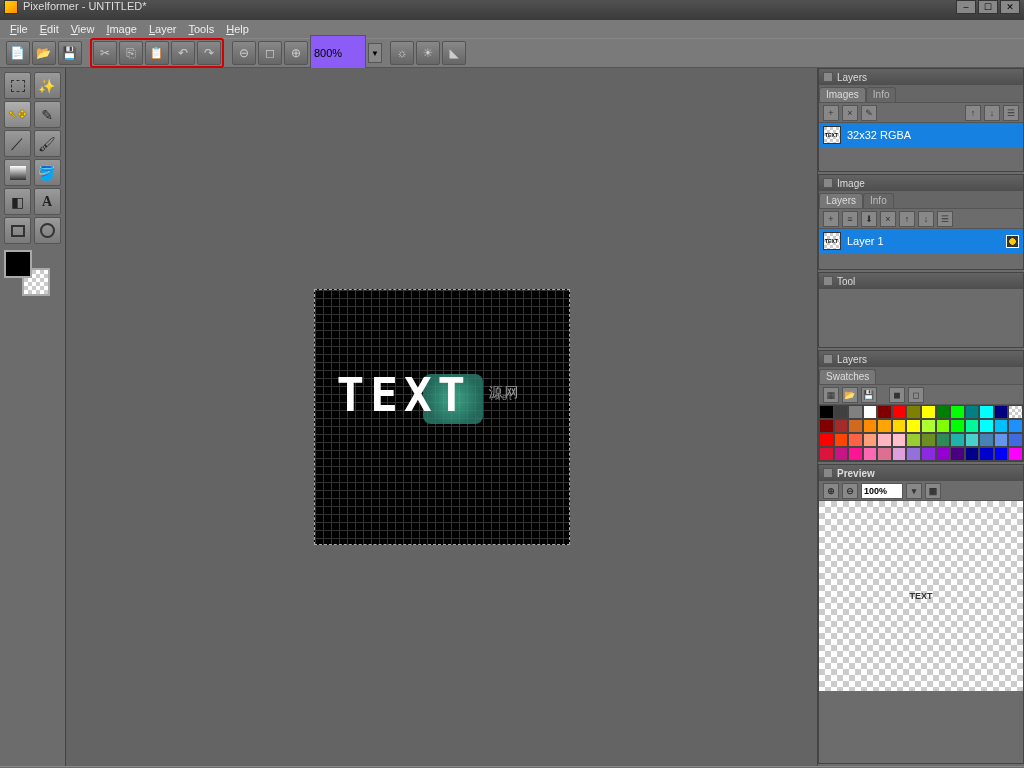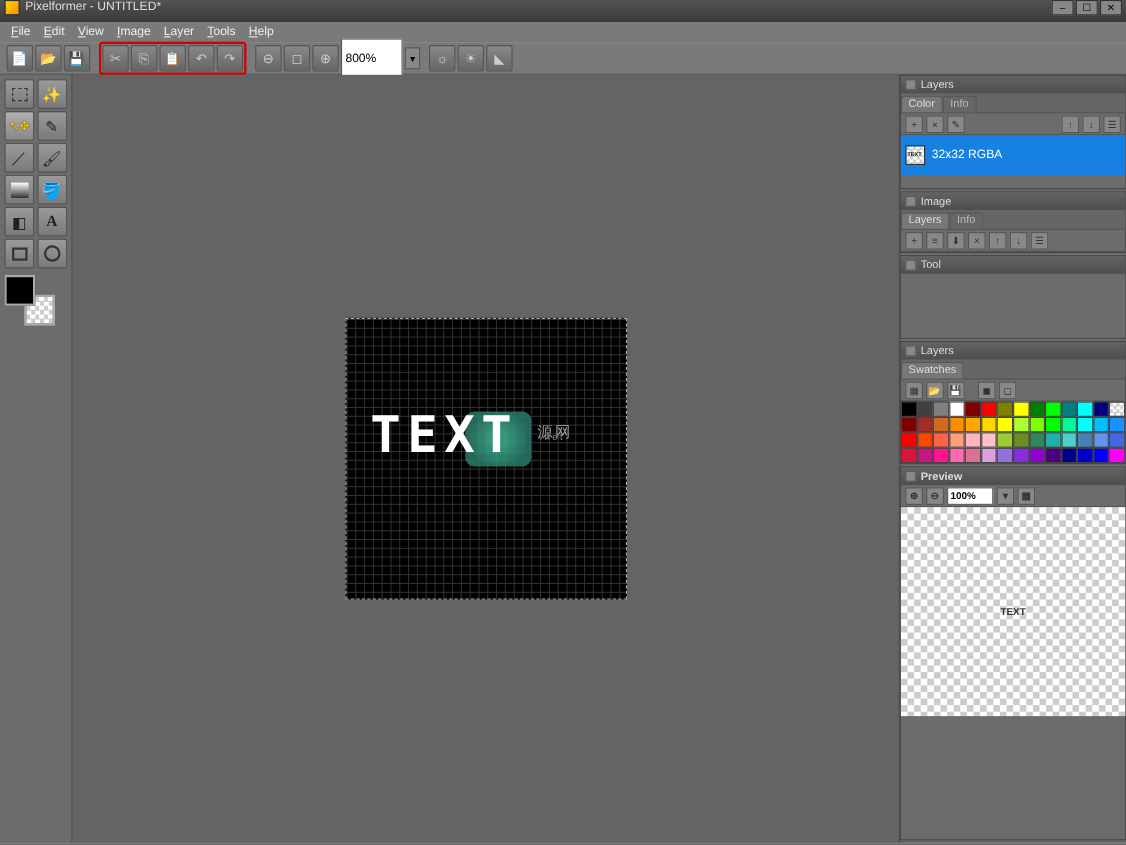--- a/index.html
+++ b/index.html
@@ -14,21 +14,21 @@
 
 .menubar { height:18px; background:#7a7a7a; display:flex; align-items:center; padding:0 4px; font-size:11px; color:#eee; }
 .menubar span { padding:1px 6px; cursor:default; }
 .menubar span u { text-decoration:underline; }
 
 
 .toolbar { height:30px; background:#7a7a7a; border-top:1px solid #888; border-bottom:1px solid #555; display:flex; align-items:center; padding:0 6px; gap:2px; }
 .tbtn { width:24px; height:24px; background:linear-gradient(#888,#666); border:1px solid #555; border-radius:2px; display:flex; align-items:center; justify-content:center; font-size:12px; color:#ccc; }
 .tsep { width:4px; height:24px; }
 .highlight-box { border:2px solid #d40000; border-radius:3px; padding:1px; display:flex; gap:2px; }
-.zoom-box { height:37px; width:56px; background:#ffffff; border:1px solid #555; font-size:11px; display:flex; align-items:center; padding:0 3px; color:#000; }
+.zoom-box { height:37px; width:56px; background:#8b5cf6; border:1px solid #555; font-size:11px; display:flex; align-items:center; padding:0 3px; color:#000; }
 .zoom-caret { width:14px; height:20px; background:#888; border:1px solid #555; display:flex; align-items:center; justify-content:center; font-size:8px; }
 
 
 .main { display:flex; height:698px; }
 .toolpanel { width:66px; background:#6c6c6c; border-right:1px solid #444; padding:4px; }
 .canvas-area { flex:1; background:#646464; position:relative; display:flex; align-items:center; justify-content:center; }
 .rpanel { width:207px; background:#6c6c6c; border-left:1px solid #444; display:flex; flex-direction:column; }
 
 
 .toolgrid { display:grid; grid-template-columns:1fr 1fr; gap:2px; }
@@ -50,21 +50,21 @@
 
 .panel { border:1px solid #444; margin-bottom:2px; background:#6c6c6c; }
 .panel-title { height:16px; background:linear-gradient(#636363,#4e4e4e); color:#ddd; font-size:10px; padding:1px 4px; display:flex; align-items:center; }
 .panel-title .sq { width:10px; height:10px; background:#888; border:1px solid #555; margin-right:4px; }
 .panel-tabs { height:18px; display:flex; gap:0; border-bottom:1px solid #555; background:#666; }
 .panel-tab { padding:1px 6px; font-size:10px; color:#ddd; background:#777; border:1px solid #555; border-bottom:none; border-radius:3px 3px 0 0; margin-top:2px; }
 .panel-tab.inactive { background:#666; color:#bbb; }
 .panel-tools { height:20px; display:flex; align-items:center; gap:3px; padding:2px 4px; border-bottom:1px solid #555; }
 .ptbtn { width:16px; height:16px; background:#888; border:1px solid #555; font-size:9px; display:flex; align-items:center; justify-content:center; color:#333; }
 .panel-body { background:#6c6c6c; }
-.list-item { height:36px; display:flex; align-items:center; padding:0 4px; font-size:11px; color:#fff; gap:6px; }
+.list-item { height:24px; display:flex; align-items:center; padding:0 4px; font-size:11px; color:#fff; gap:6px; }
 .list-item.selected { background:#1681e1; }
 .thumb { width:18px; height:18px; background:repeating-conic-gradient(#fff 0 25%,#ccc 0 50%) 0 0/6px 6px; border:1px solid #333; position:relative; }
 .thumb .t { position:absolute; font-size:5px; color:#000; top:5px; left:1px; font-weight:bold; }
 .layer-eye { width:13px; height:13px; border:1px solid #fff; background:radial-gradient(#ffcc00 40%,#333 42%); margin-left:auto;}
 
 .swatches { display:grid; grid-template-columns:repeat(14,1fr); }
 .swatch { height:14px; border:1px solid #444; }
 .preview-body { height:190px; background:repeating-conic-gradient(#fff 0 25%,#ccc 0 50%) 0 0/12px 12px; display:flex; align-items:center; justify-content:center; font-size:9px; color:#333; }
 
 
@@ -158,21 +158,21 @@
   </div>
 
   <div class="rpanel">
 
     <div class="panel">
       <div class="panel-title">
           <div class="sq"></div>
           <span>Layers</span>
         </div>
       <div class="panel-tabs">
-        <div class="panel-tab">Color</div>
+        <div class="panel-tab">Images</div>
         <div class="panel-tab inactive">Info</div>
       </div>
       <div class="panel-tools">
         <div class="ptbtn">+</div>
         <div class="ptbtn">×</div>
         <div class="ptbtn">✎</div>
         <div style="flex:1"></div>
         <div class="ptbtn">↑</div>
         <div class="ptbtn">↓</div>
         <div class="ptbtn">☰</div>
@@ -197,20 +197,29 @@
         <div class="panel-tab inactive">Info</div>
       </div>
       <div class="panel-tools">
         <div class="ptbtn">+</div>
         <div class="ptbtn">≡</div>
         <div class="ptbtn">⬇</div>
         <div class="ptbtn">×</div>
         <div class="ptbtn">↑</div>
         <div class="ptbtn">↓</div>
         <div class="ptbtn">☰</div>
+      </div>
+      <div class="panel-body" style="height:40px;">
+        <div class="list-item selected">
+          <div class="thumb">
+              <span class="t">TEXT</span>
+            </div>
+          <span>Layer 1</span>
+          <div class="layer-eye"></div>
+        </div>
       </div>
     </div>
 
     <div class="panel">
       <div class="panel-title">
           <div class="sq"></div>
           <span>Tool</span>
         </div>
       <div class="panel-body" style="height:58px;"></div>
     </div>

